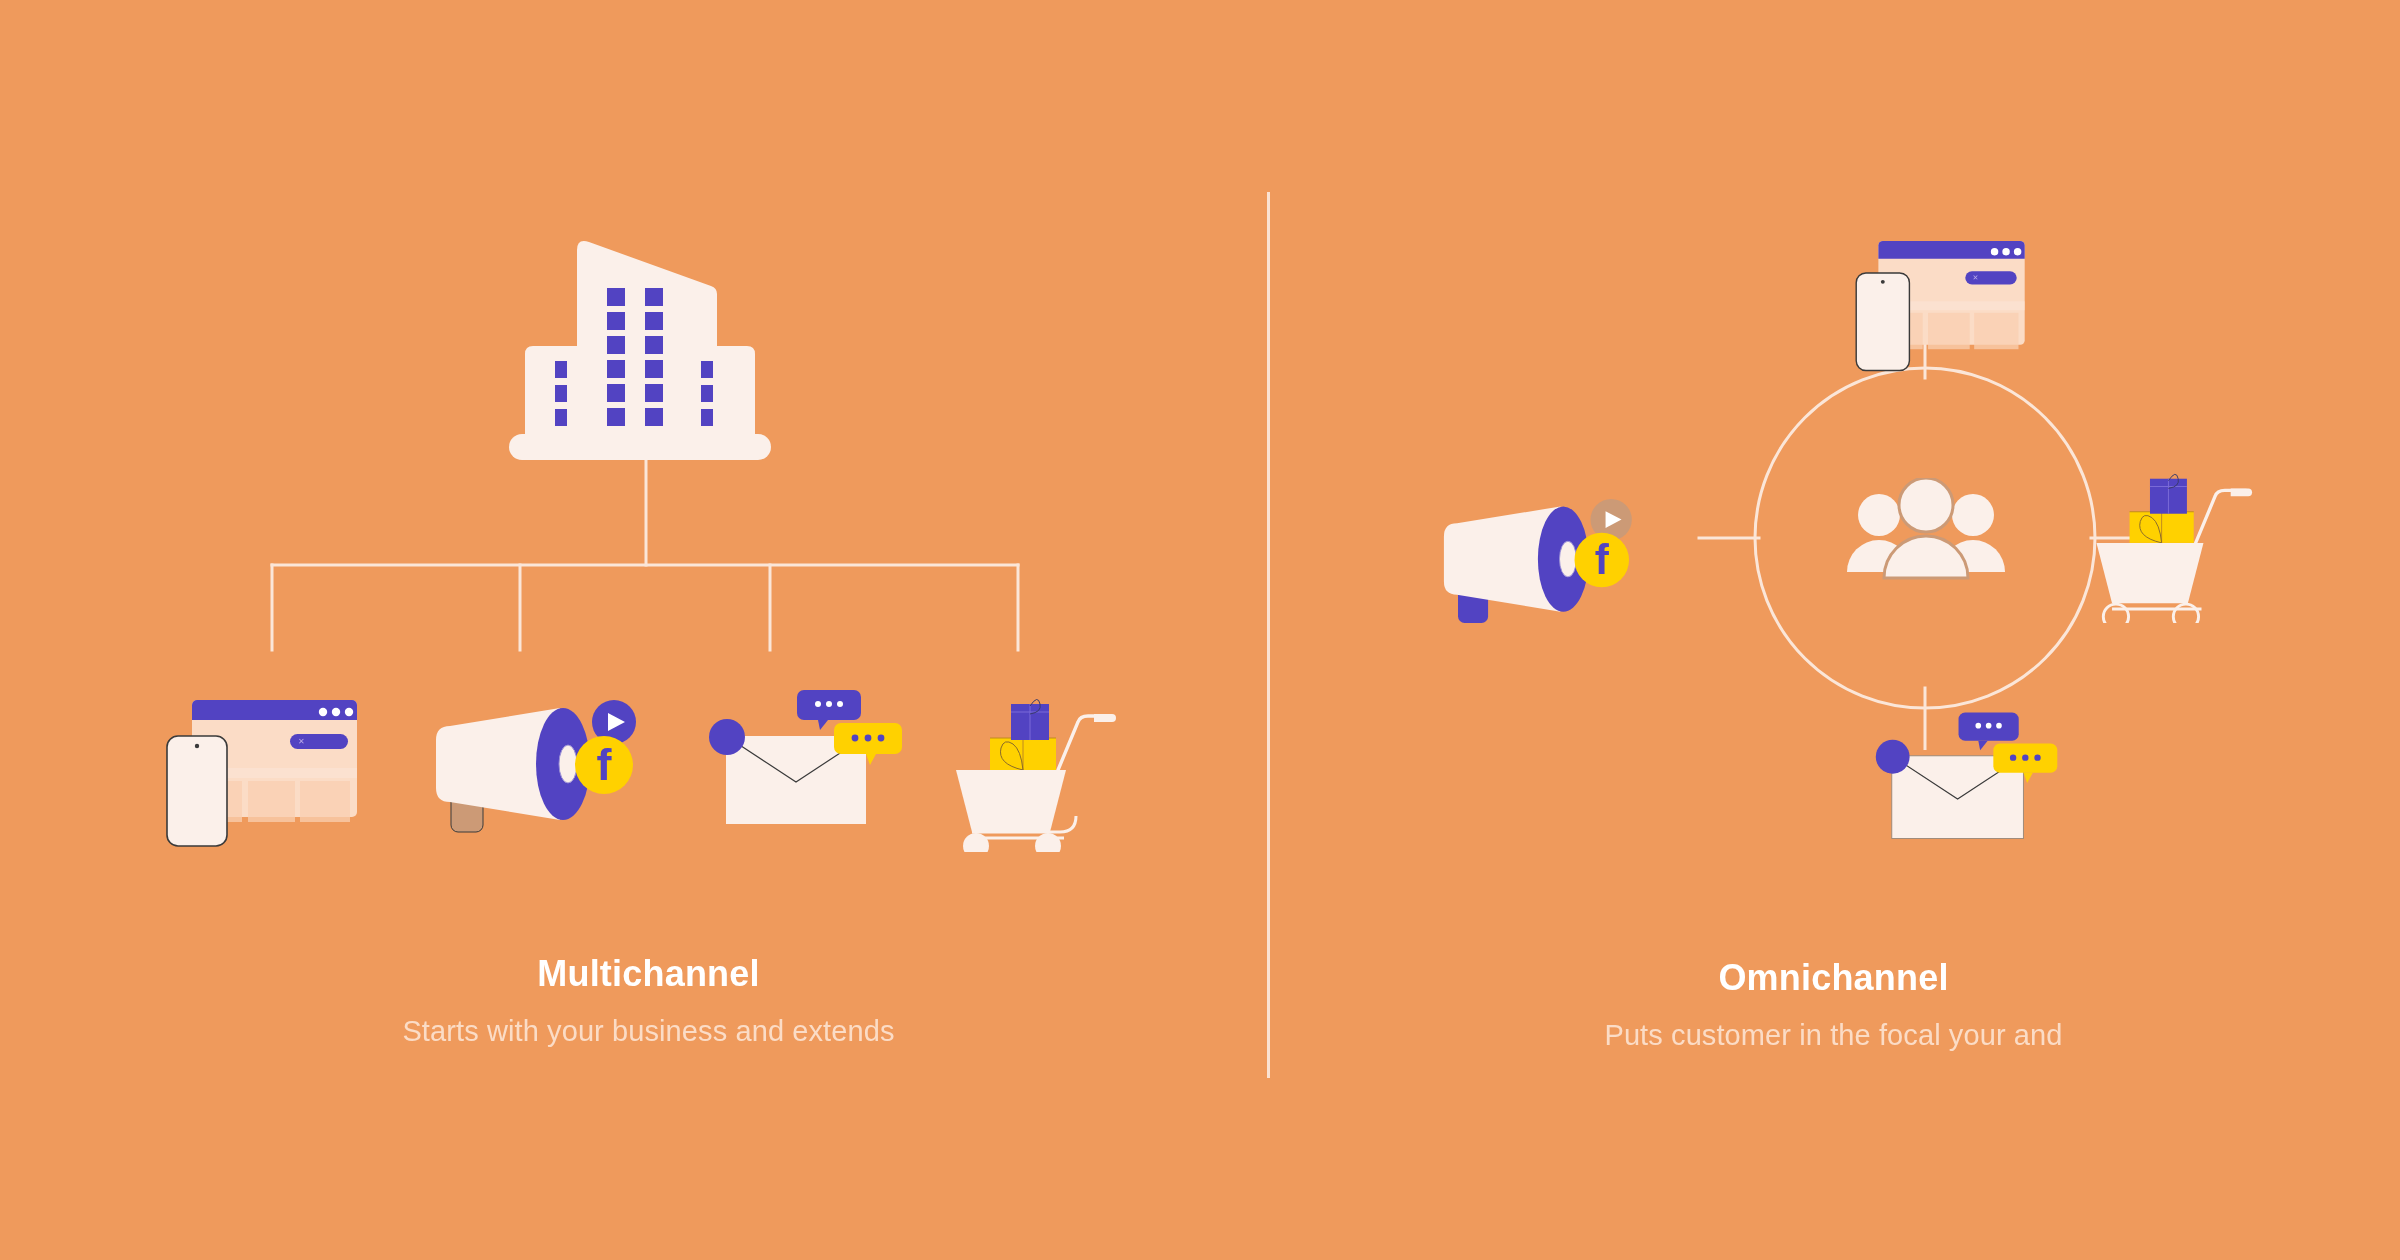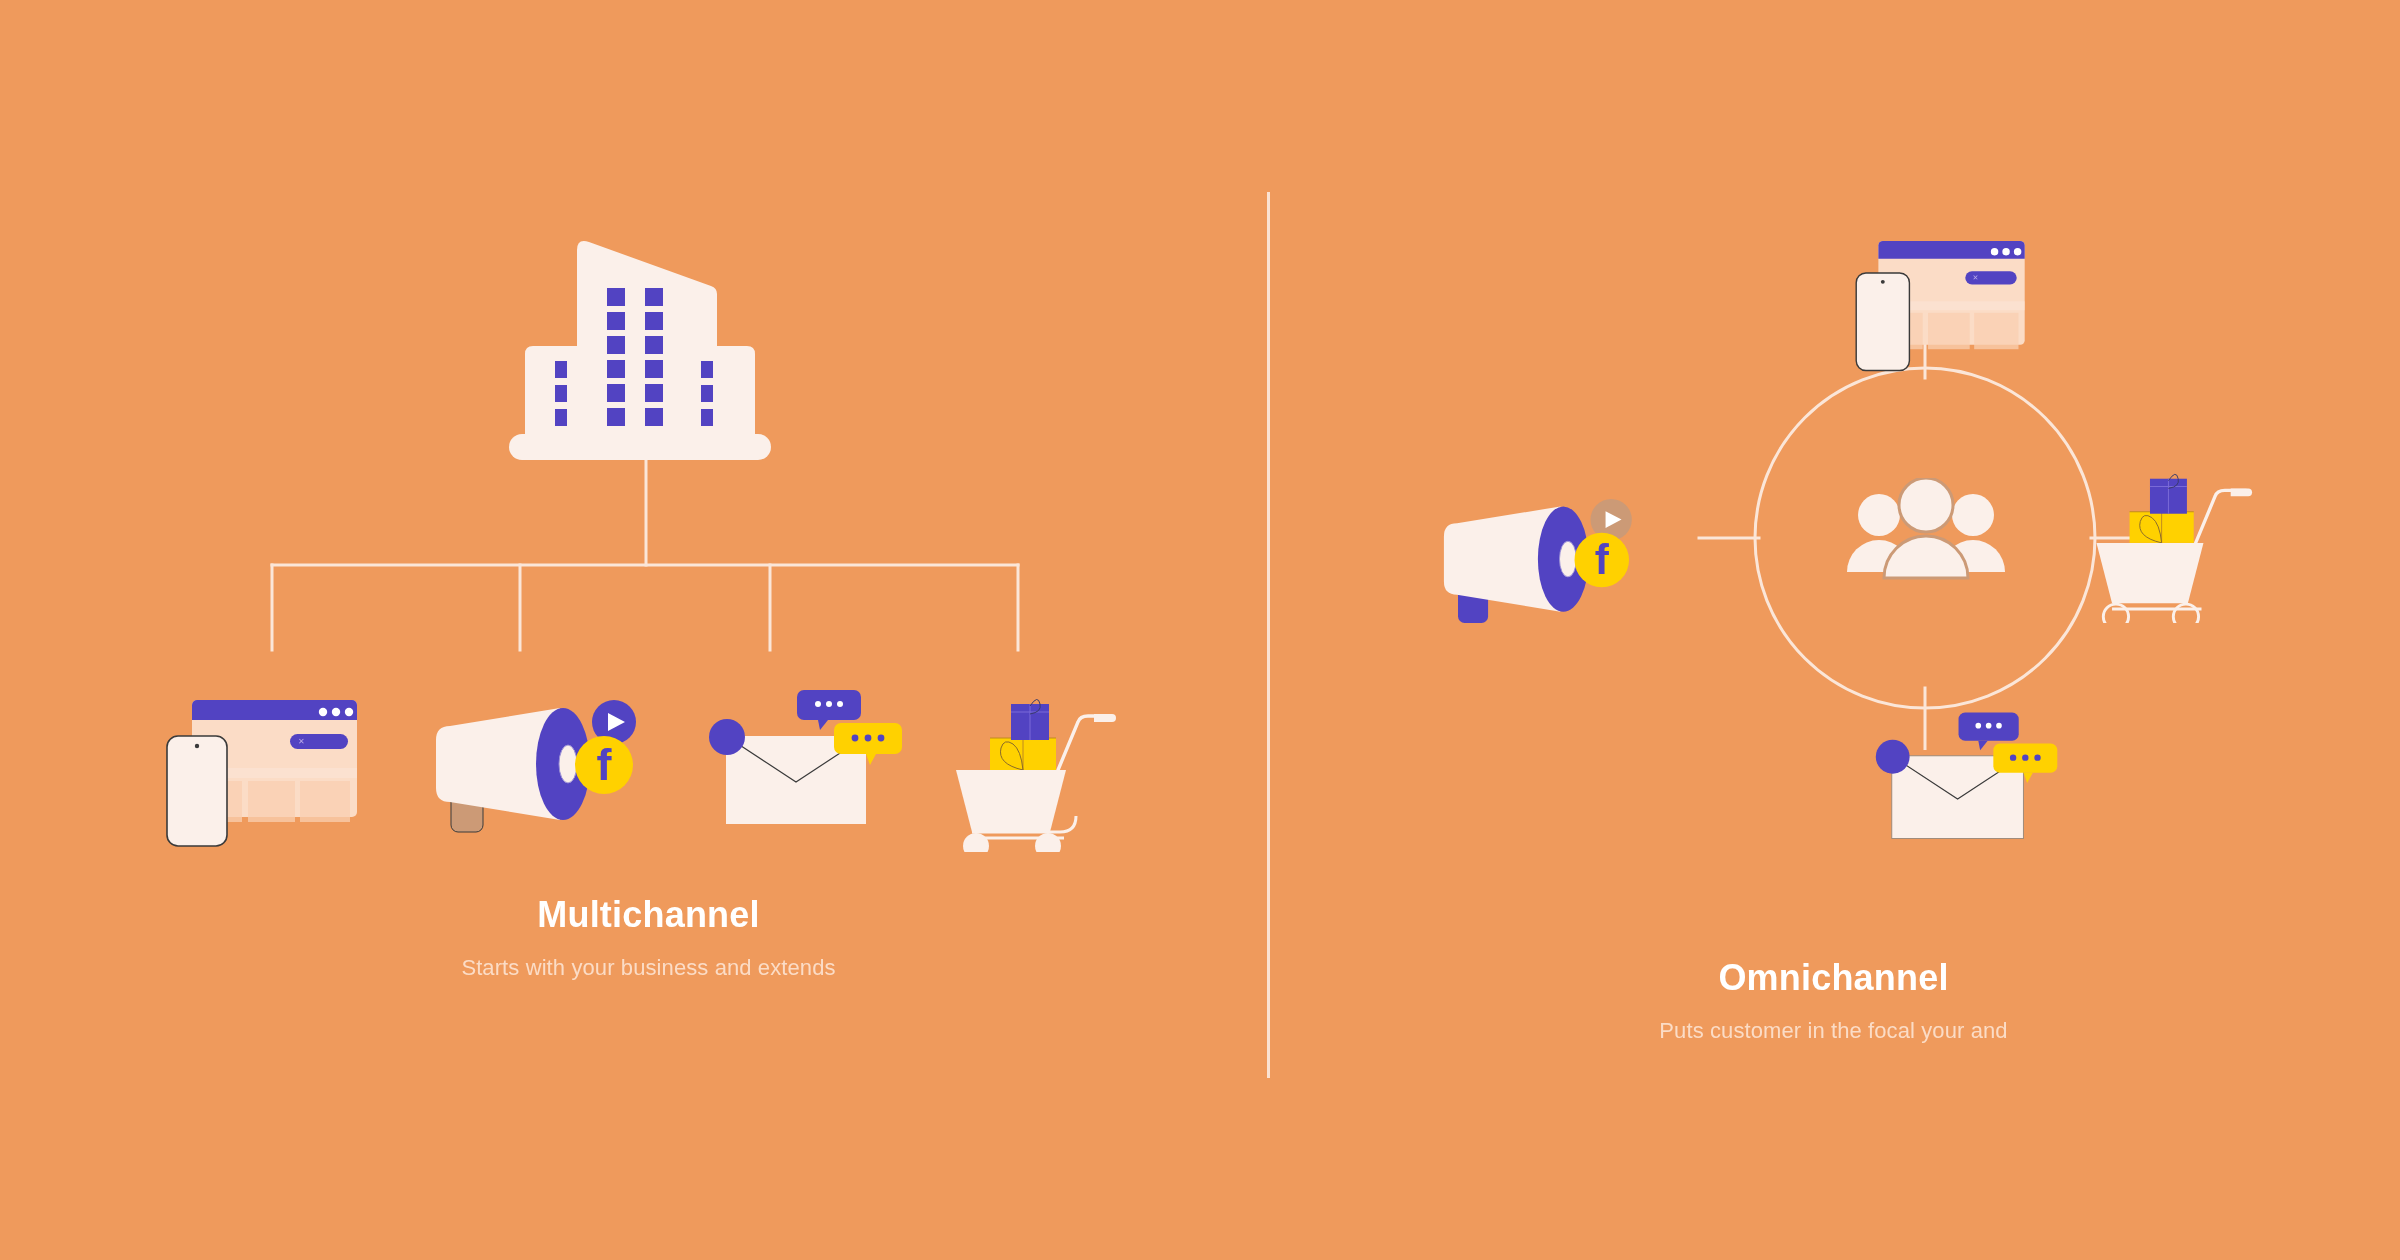--- a/index.html
+++ b/index.html
@@ -22,21 +22,21 @@
   .panel-left{left:0;width:1267px;}
   .panel-right{left:1267px;width:1133px;}
 
   
   .caption{position:absolute;text-align:center;left:0;right:0;}
   .cap-title{
     font-size:36px;font-weight:700;color:#FFFFFF;letter-spacing:.2px;
     line-height:1.1;
   }
   .cap-body{
-    margin-top:18px;font-size:22px;font-weight:400;color:#FBDCC6;
+    margin-top:18px;font-size:29px;font-weight:400;color:#FBDCC6;
     line-height:1.33;letter-spacing:.1px;
   }
 
   
   .art{position:absolute;}
 
   
 </style>
 </head>
 <body style="background: rgb(239, 154, 92);">
@@ -156,21 +156,21 @@
       </g>
       <path d="M18 90 L128 90 L112 152 L34 152 Z" fill="#FBF0EA"></path>
       <path d="M120 90 L140 42 Q142 36 150 36 L172 36" fill="none" stroke="#FBF0EA" stroke-width="3.4" stroke-linecap="round"></path>
       <path d="M156 34 h18 a4 4 0 0 1 0 8 h-18 z" fill="#FBF0EA"></path>
       <path d="M34 152 h88 q16 0 16 -16" fill="none" stroke="#FBF0EA" stroke-width="3" transform="translate(0,0)"></path>
       <path d="M34 158 h92" fill="none" stroke="#FBF0EA" stroke-width="3"></path>
       <circle cx="38" cy="166" r="13" fill="#FBF0EA"></circle>
       <circle cx="110" cy="166" r="13" fill="#FBF0EA"></circle>
     </svg>
 
-    <div class="caption" style="top:895px;padding-left:30px;">
+    <div class="caption" style="top:954px;padding-left:30px;">
       <div class="cap-title">Multichannel</div>
       <div class="cap-body">
         <div>Starts with your business and extends</div>
       </div>
     </div>
   </div>
 
   <div class="panel panel-right">
 
     <svg class="art" style="left:60px;top:310px;" width="1020" height="440" viewBox="0 0 1020 440">

